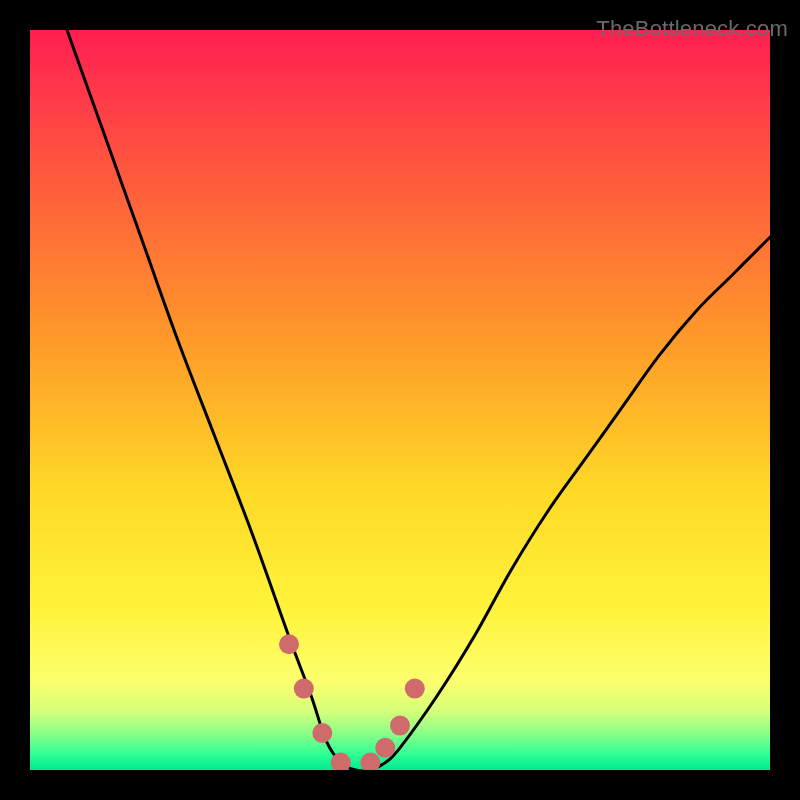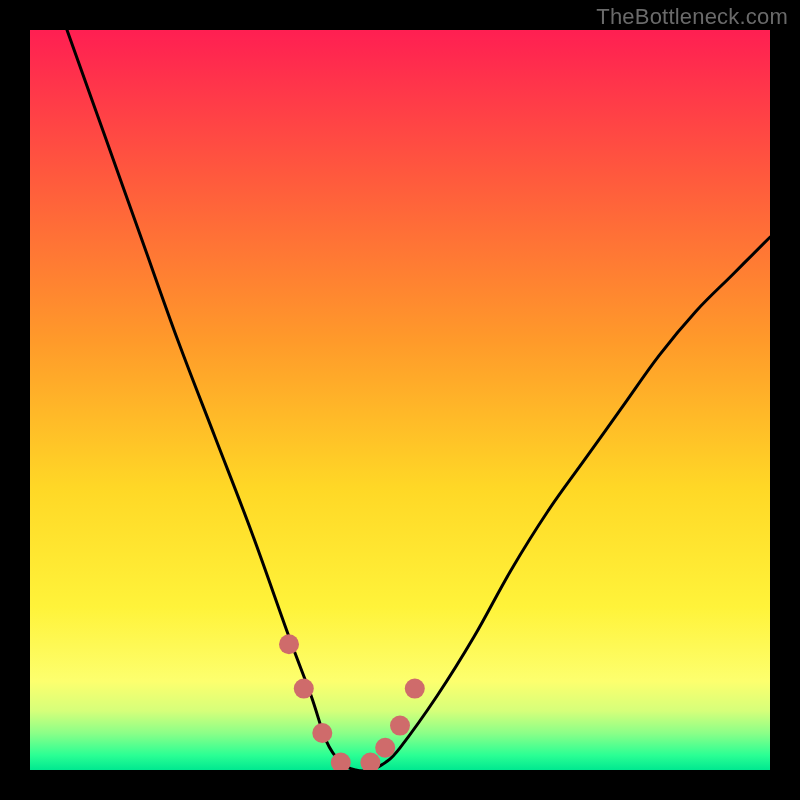--- a/index.html
+++ b/index.html
@@ -13,21 +13,21 @@
   .frame {
     position: absolute;
     left: 0;
     top: 0;
     width: 800px;
     height: 800px;
     background: #000;
   }
   .watermark {
     position: absolute;
-    top: 4px;
+    top: 16px;
     right: 12px;
     font-family: Arial, Helvetica, sans-serif;
     font-size: 22px;
     font-weight: 500;
     color: #6a6a6a;
     letter-spacing: 0.2px;
     z-index: 5;
   }
   .plot {
     position: absolute;

